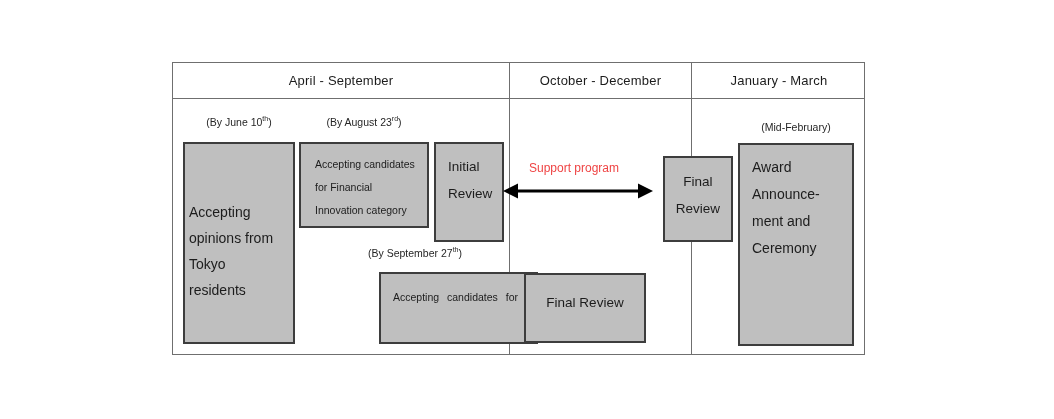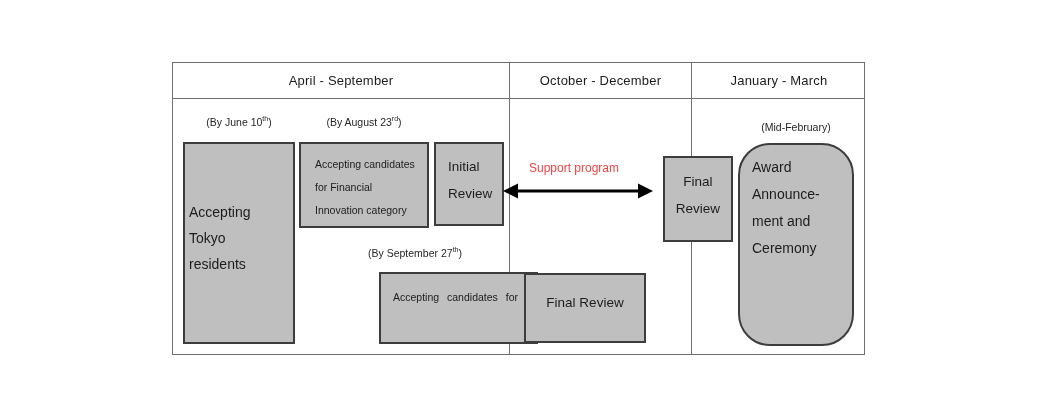--- a/index.html
+++ b/index.html
@@ -69,31 +69,32 @@
     <div class="note" style="left:10px;top:52px;width:112px;"><span>(By June 10</span><sup>th</sup><span>)</span></div>
 
     <div class="note" style="left:126px;top:52px;width:130px;"><span>(By August 23</span><sup>rd</sup><span>)</span></div>
 
     <div class="note" style="left:158px;top:183px;width:168px;"><span>(By September 27</span><sup>th</sup><span>)</span></div>
 
     <div class="note" style="left:565px;top:58px;width:116px;">(Mid-February)</div>
 
     <div class="gbox big-text" style="left:10px;top:79px;width:112px;height:202px;padding:55px 6px 0 4px;">
       <div>Accepting</div>
+      <div>opinions from</div>
       <div>Tokyo</div>
       <div>residents</div>
     </div>
 
     <div class="gbox small-text" style="left:126px;top:79px;width:130px;height:86px;padding:9px 4px 0 14px;">
       <div>Accepting candidates</div>
       <div>for Financial</div>
       <div>Innovation category</div>
     </div>
 
-    <div class="gbox mid-text" style="left:261px;top:79px;width:70px;height:84px;padding:9px 0 0 12px;">
+    <div class="gbox mid-text" style="left:261px;top:79px;width:70px;height:100px;padding:9px 0 0 12px;">
       <div>Initial</div>
       <div>Review</div>
     </div>
 
     <div class="gbox small-text" style="left:161px;top:209px;width:159px;height:72px;padding:11px 12px 0 12px;line-height:25px;margin-left:45px;">
       <div class="wide-words">Accepting candidates for</div>
     </div>
 
     <div class="arrow-label" style="left:341px;top:98px;width:120px;">Support program</div>
 
@@ -105,21 +106,21 @@
 
     <div class="gbox mid-text center" style="left:351px;top:210px;width:122px;height:70px;padding:14px 0 0 0;">
       <div>Final Review</div>
     </div>
 
     <div class="gbox mid-text center" style="left:490px;top:93px;width:70px;height:86px;padding:10px 0 0 0;">
       <div>Final</div>
       <div>Review</div>
     </div>
 
-    <div class="gbox big-text" style="left:565px;top:80px;width:116px;height:203px;padding:9px 4px 0 12px;line-height:27px;border-radius:32px;">
+    <div class="gbox big-text" style="left:565px;top:80px;width:116px;height:203px;padding:9px 4px 0 12px;line-height:27px;">
       <div>Award</div>
       <div>Announce-</div>
       <div>ment and</div>
       <div>Ceremony</div>
     </div>
 
   </div>
 </div>
 
 </body></html>

